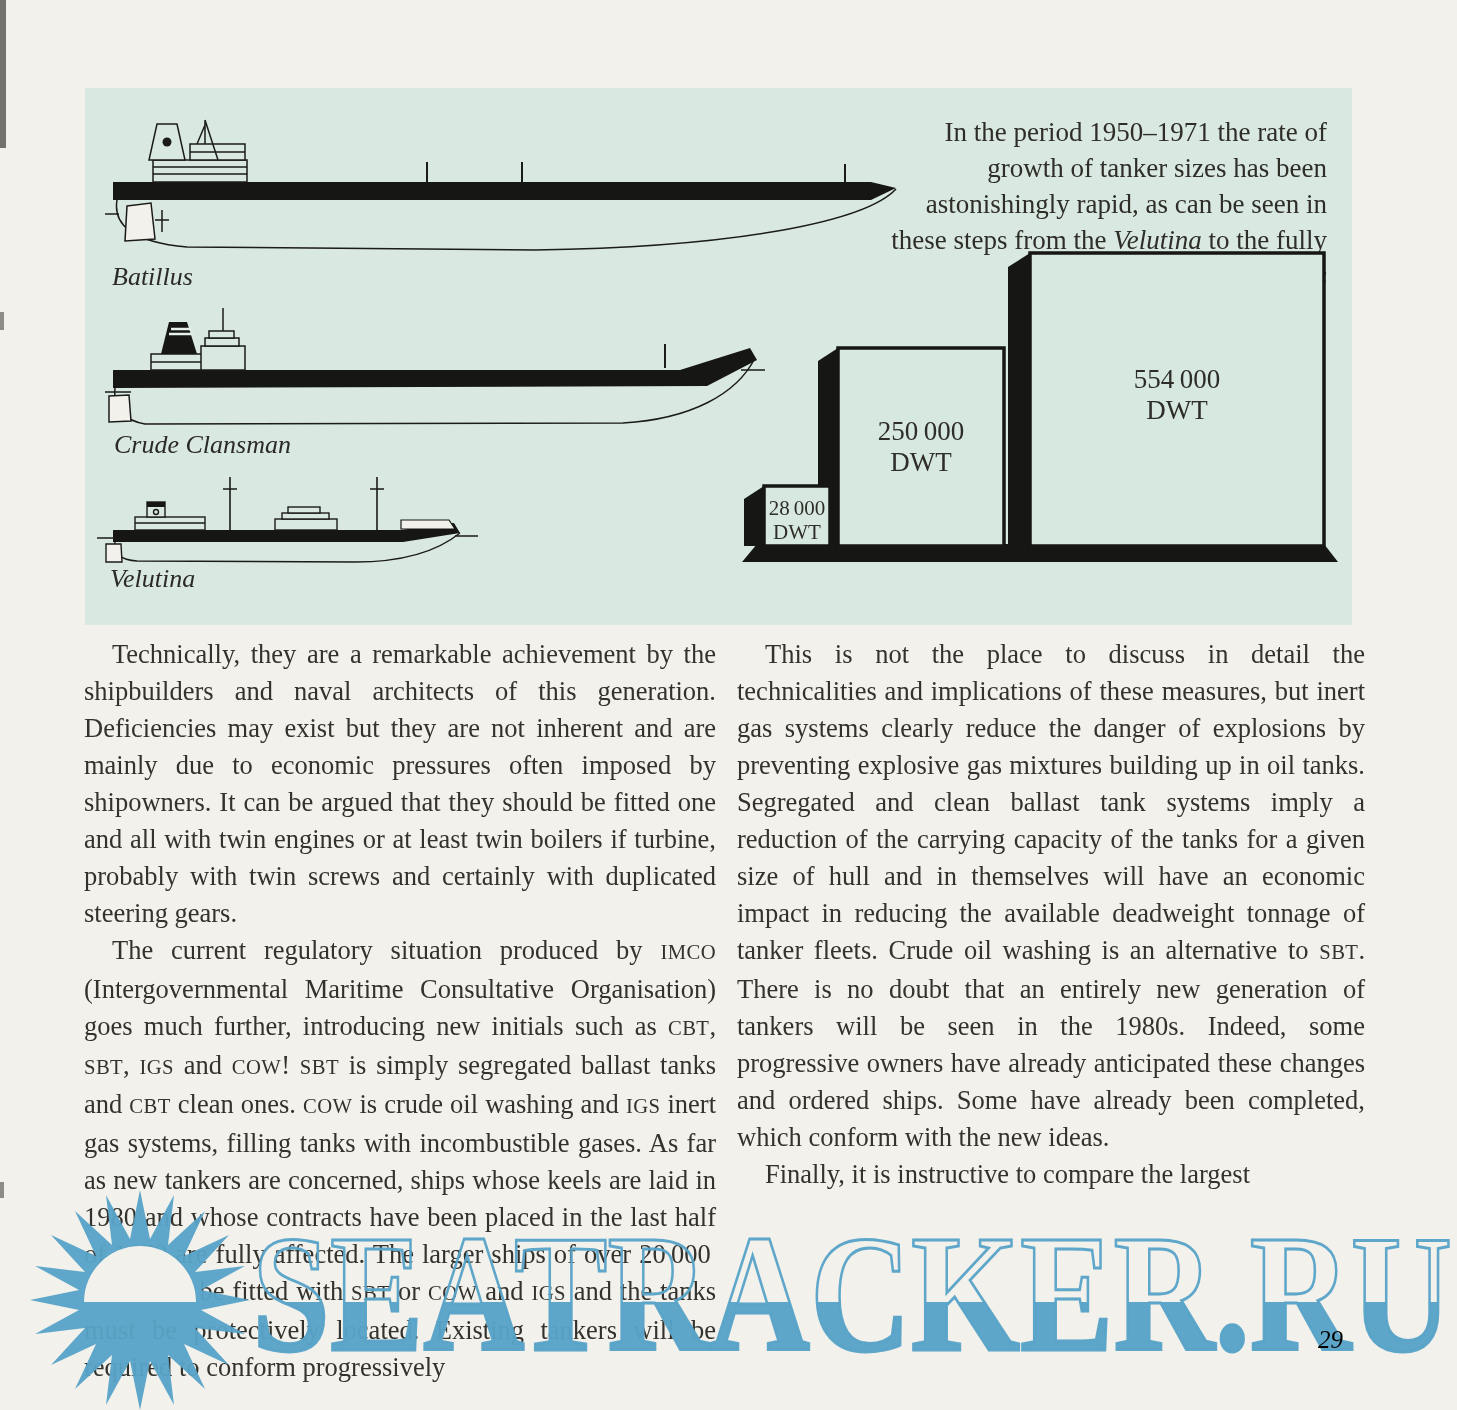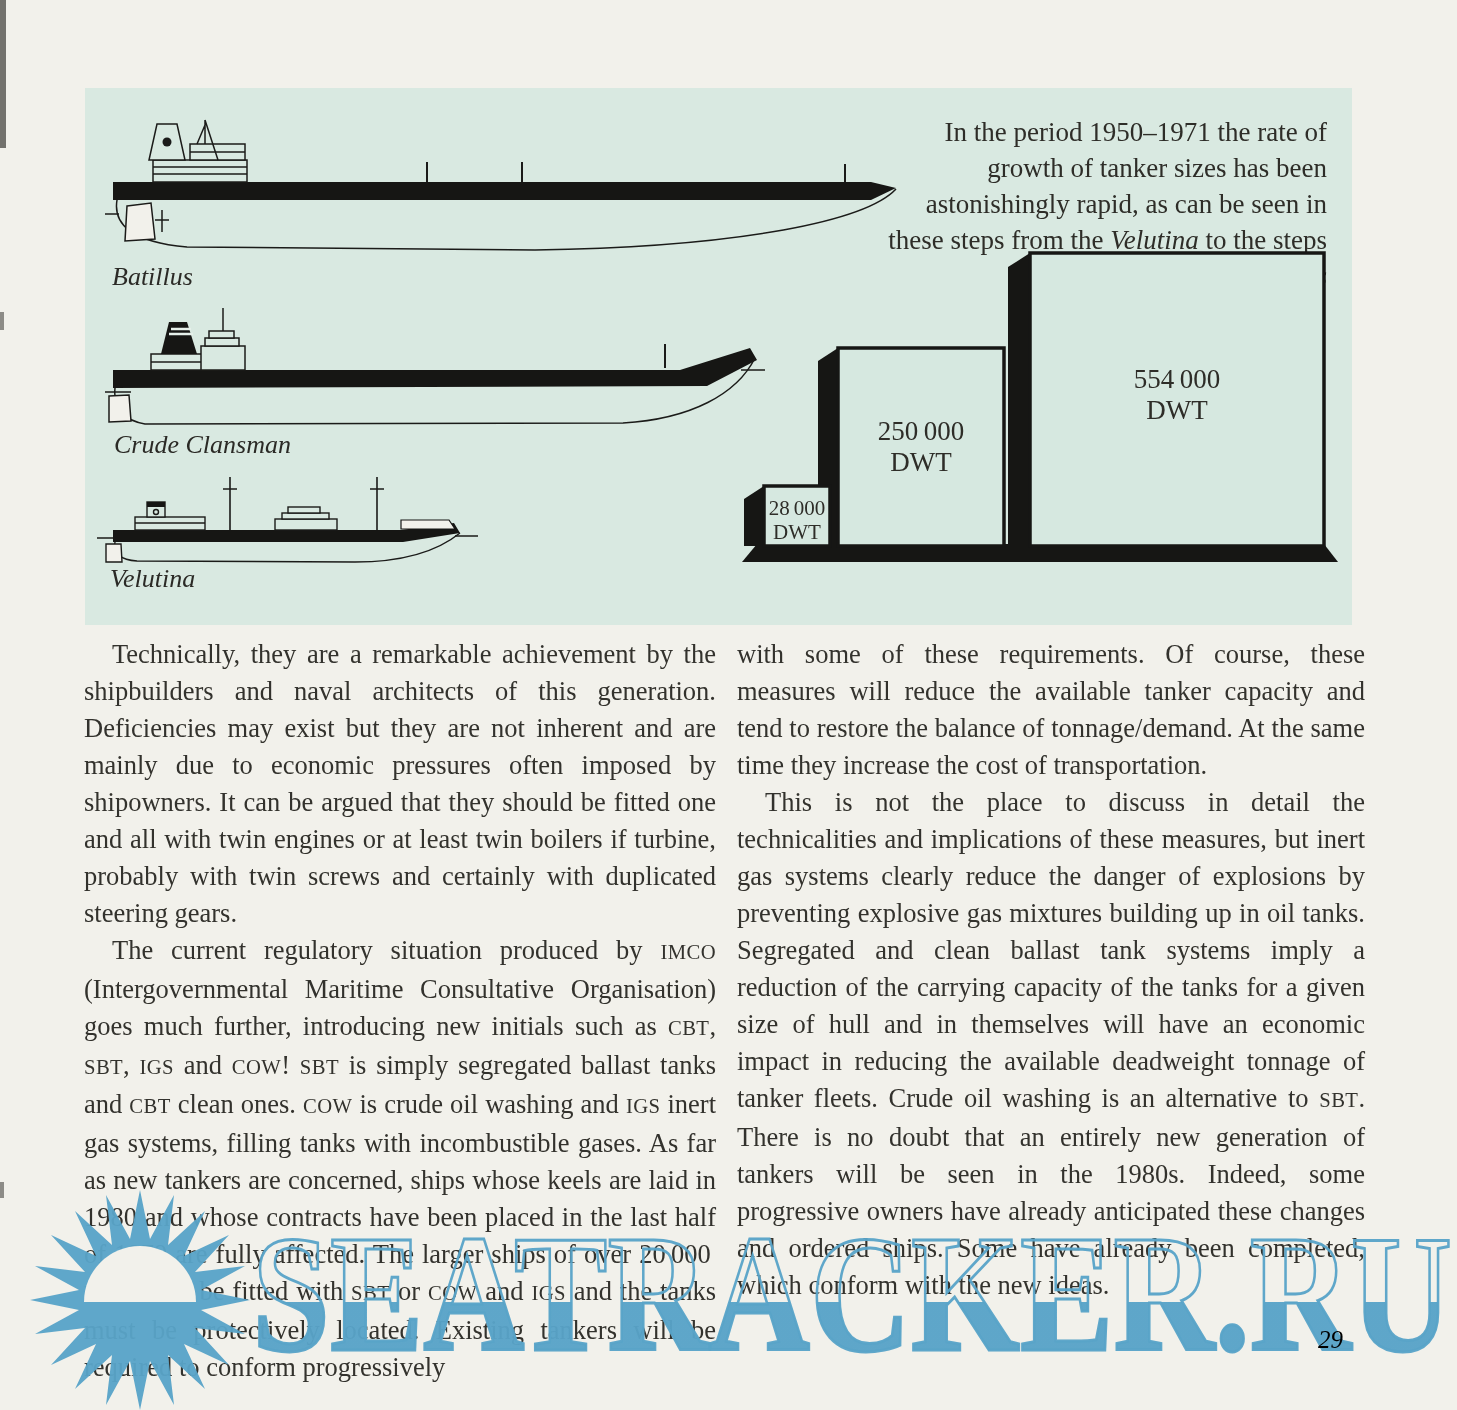--- a/index.html
+++ b/index.html
@@ -60,21 +60,21 @@
 <body>
 
 <div class="page">
 
   <div class="edge-strip"></div>
   <div class="edge-tick-1"></div>
   <div class="edge-tick-2"></div>
 
   <div class="figure-panel"></div>
 
-  <div class="figure-caption"><span>In the period 1950–1971 the rate of growth of tanker sizes has been astonishingly rapid, as can be seen in these steps from the </span><span class="seg-it">Velutina</span><span> to the steps </span><span class="seg-it">Batillus</span></div>
+  <div class="figure-caption"><span>In the period 1950–1971 the rate of growth of tanker sizes has been astonishingly rapid, as can be seen in these steps from the </span><span class="seg-it">Velutina</span><span> to the fully </span><span class="seg-it">Batillus</span></div>
 
   <div class="ship" style="left:105px;top:118px;width:800px;height:150px;">
     <svg width="800" height="150" viewBox="0 0 800 150">
 
       <path d="M8,64 L766,64 L791,70 L766,82 L8,82 Z" fill="#161614"></path>
       <g stroke="#1b1b19" fill="none" stroke-width="1.5">
 
         <path d="M12,82 C8,106 26,124 82,129 L430,132 C640,129 762,102 791,71"></path>
         <path d="M0,96 H14"></path>
 
@@ -167,22 +167,22 @@
     <text x="181" y="243" font-size="27">DWT</text>
     <text x="437" y="160" font-size="27">554 000</text>
     <text x="437" y="191" font-size="27">DWT</text>
   </svg>
 
   <div class="col col-left">
     <p class="para indent"><span>Technically, they are a remarkable achievement by the shipbuilders and naval architects of this generation. Deficiencies may exist but they are not inherent and are mainly due to economic pressures often imposed by shipowners. It can be argued that they should be fitted one and all with twin engines or at least twin boilers if turbine, probably with twin screws and certainly with duplicated steering gears.</span></p>
     <p class="para indent"><span>The current regulatory situation produced by </span><span class="seg-sc">IMCO</span><span> (Intergovernmental Maritime Consultative Organisation) goes much further, introducing new initials such as </span><span class="seg-sc">CBT</span><span>, </span><span class="seg-sc">SBT</span><span>, </span><span class="seg-sc">IGS</span><span> and </span><span class="seg-sc">COW</span><span>! </span><span class="seg-sc">SBT</span><span> is simply segregated ballast tanks and </span><span class="seg-sc">CBT</span><span> clean ones. </span><span class="seg-sc">COW</span><span> is crude oil washing and </span><span class="seg-sc">IGS</span><span> inert gas systems, filling tanks with incombustible gases. As far as new tankers are concerned, ships whose keels are laid in 1980 and whose contracts have been placed in the last half of 1979 are fully affected. The larger ships of over 20 000 </span><span class="seg-sc">DWT</span><span> must be fitted with </span><span class="seg-sc">SBT</span><span> or </span><span class="seg-sc">COW</span><span> and </span><span class="seg-sc">IGS</span><span> and the tanks must be protectively located. Existing tankers will be required to conform progressively</span></p>
   </div>
   <div class="col col-right">
-    <p class="para"><span>with some of these requirements. Of course, these measures will reduce the available tanker capacity and tend to restore the balance of tonnage/demand. At the same time they increase the cost of transportation.</span></p>
     <p class="para indent"><span>This is not the place to discuss in detail the technicalities and implications of these measures, but inert gas systems clearly reduce the danger of explosions by preventing explosive gas mixtures building up in oil tanks. Segregated and clean ballast tank systems imply a reduction of the carrying capacity of the tanks for a given size of hull and in themselves will have an economic impact in reducing the available deadweight tonnage of tanker fleets. Crude oil washing is an alternative to </span><span class="seg-sc">SBT</span><span>. There is no doubt that an entirely new generation of tankers will be seen in the 1980s. Indeed, some progressive owners have already anticipated these changes and ordered ships. Some have already been completed, which conform with the new ideas.</span></p>
+    <p class="para indent"><span>Finally, it is instructive to compare the largest</span></p>
   </div>
 
   <svg class="watermark" width="1457" height="1410" viewBox="0 0 1457 1410">
     <defs>
       <linearGradient id="wmfill" gradientUnits="userSpaceOnUse" x1="0" y1="1238" x2="0" y2="1352">
         <stop offset="0.56" stop-color="#58a3c8" stop-opacity="0"></stop>
         <stop offset="0.565" stop-color="#58a3c8" stop-opacity="0.96"></stop>
         <stop offset="1" stop-color="#58a3c8" stop-opacity="0.96"></stop>
       </linearGradient>
     </defs>

